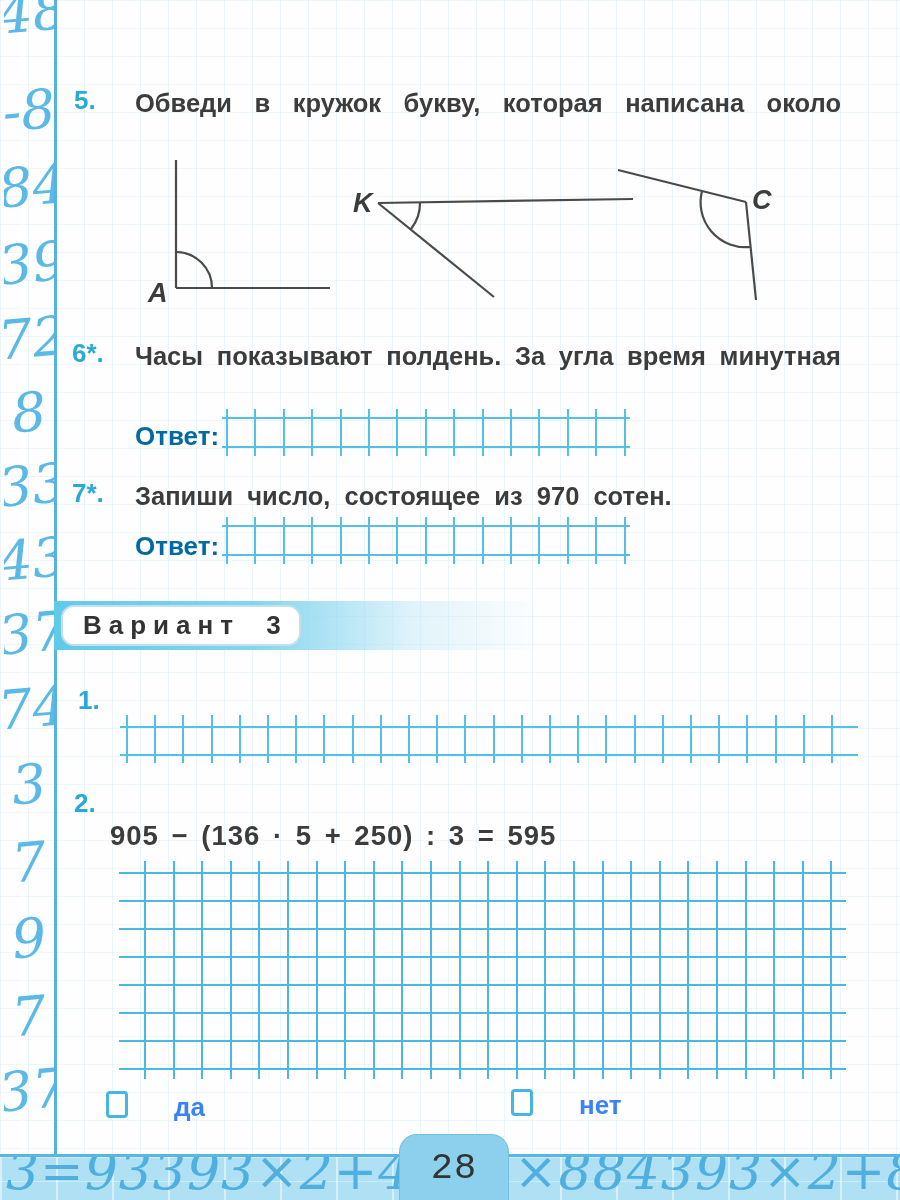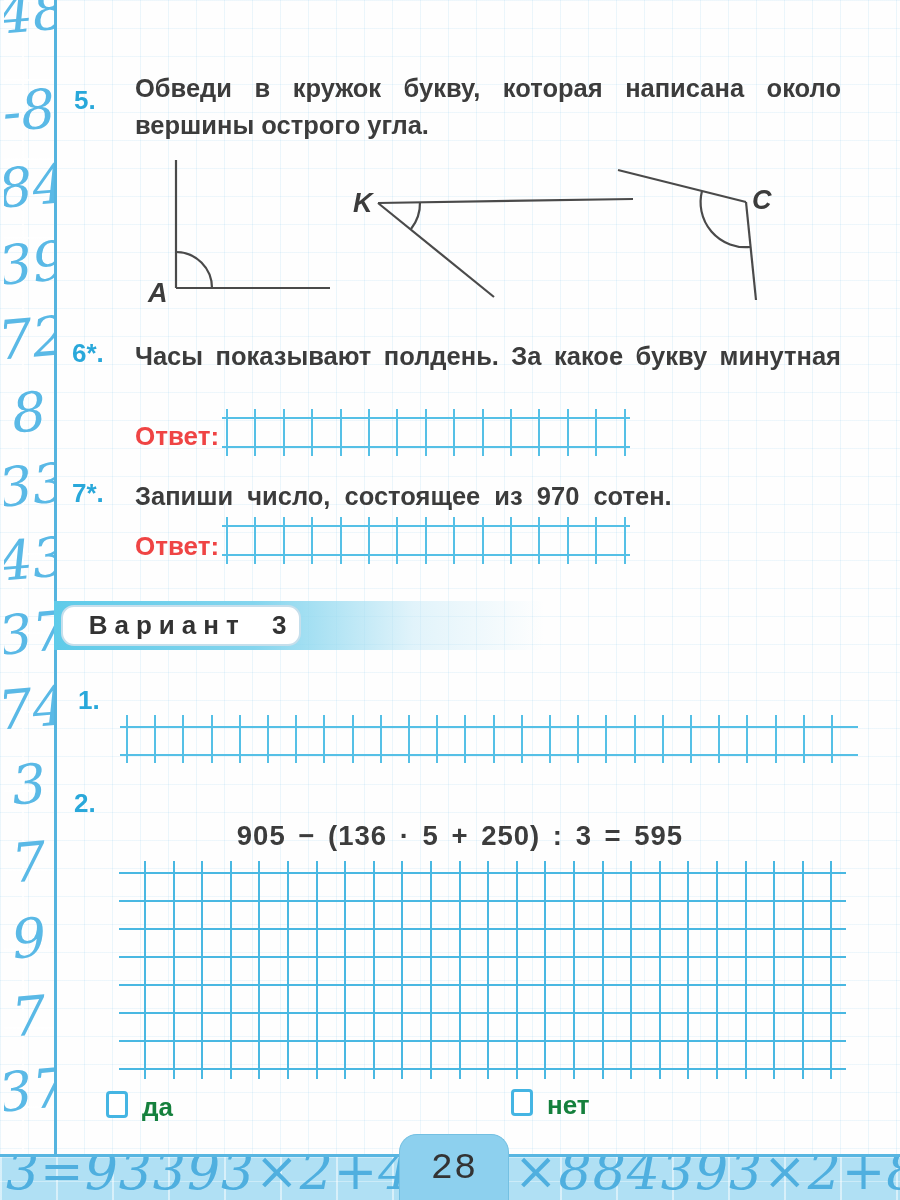--- a/index.html
+++ b/index.html
@@ -55,56 +55,56 @@
   .page-tab .pnum{font-size:37px;color:#333;letter-spacing:1px;font-family:Liberation Mono, monospace;}
 
   
   .variant-band{
     position:absolute;left:54px;top:601px;width:500px;height:49px;z-index:1;
     background:linear-gradient(to right,#5ecbe9,#84d5ee 40%, rgba(190,230,246,.45) 72%, rgba(255,255,255,0) 98%);
   }
   .variant-box{
     position:absolute;left:61px;top:605px;width:240px;height:41px;z-index:2;
     background:#ffffff;border:2px solid #c6dfec;border-radius:13px;
-    display:flex;align-items:center;padding-left:20px;box-sizing:border-box;justify-content:center;
+    display:flex;align-items:center;padding-left:20px;box-sizing:border-box;
   }
   .variant-box .vlabel{
     font-size:26px;font-weight:700;color:#333;letter-spacing:7px;word-spacing:12px;
   }
 
   
   .tnum{
     position:absolute;left:74px;font-size:26px;font-weight:700;color:#29a8da;z-index:2;
   }
   .ttext{
     position:absolute;left:135px;width:706px;z-index:2;
     font-size:25.5px;font-weight:700;color:#3c3c3c;line-height:37px;
   }
   .jline{display:block;text-align:justify;text-align-last:justify;}
   .wspace{word-spacing:7px;}
   .answer-label{
     position:absolute;left:135px;z-index:2;
-    font-size:26px;font-weight:700;color:#ef4444;
+    font-size:26px;font-weight:700;color:#0369a1;
   }
   .expression{
-    position:absolute;left:110px;top:820px;width:700px;z-index:2;text-align:center;
+    position:absolute;left:110px;top:820px;width:700px;z-index:2;text-align:left;
     font-size:27.5px;font-weight:700;color:#3c3c3c;letter-spacing:1px;word-spacing:4px;
   }
 
   
   .ghl,.gvl{position:absolute;z-index:1;}
   .ghl{background-image:repeating-linear-gradient(to bottom, var(--gc) 0 2px, transparent 2px var(--cell));}
   .gvl{background-image:repeating-linear-gradient(to right,  var(--gc) 0 2px, transparent 2px var(--cell));}
 
   
   .checkbox{
     position:absolute;width:22px;height:27px;z-index:2;
     background:#fff;border:3px solid #45b5e3;border-radius:4px;box-sizing:border-box;
   }
-  .cb-label{position:absolute;z-index:2;font-size:26px;font-weight:700;color:#15803d;}
+  .cb-label{position:absolute;z-index:2;font-size:26px;font-weight:700;color:#3b82f6;padding-left:32px;}
 
   svg.figure{position:absolute;left:0;top:0;z-index:2;}
   svg.figure text{
     font-family:"Liberation Sans",sans-serif;font-style:italic;font-weight:700;
     font-size:27px;fill:#3c3c3c;
   }
 </style>
 </head>
 <body>
 
@@ -122,23 +122,22 @@
     <span class="lnum" style="top:607px">37</span>
     <span class="lnum" style="top:682px">74</span>
     <span class="lnum" style="top:758px">3</span>
     <span class="lnum" style="top:836px">7</span>
     <span class="lnum" style="top:912px">9</span>
     <span class="lnum" style="top:990px">7</span>
     <span class="lnum" style="top:1064px">37</span>
   </div>
 
   <span class="tnum" style="top:85px">5.</span>
-  <div class="ttext" style="top:70px">
+  <div class="ttext" style="top:85px">
     <span class="jline">Обведи в кружок букву, которая написана около</span>
-    <span>вершины острого угла.</span>
   </div>
 
   <svg class="figure" width="900" height="340" viewBox="0 0 900 340">
     <g stroke="#4a4a4a" stroke-width="2.2" fill="none">
 
       <line x1="176" y1="160" x2="176" y2="288"></line>
       <line x1="176" y1="288" x2="330" y2="288"></line>
       <path d="M 176 252 A 36 36 0 0 1 212 288"></path>
 
       <line x1="378" y1="203" x2="633" y2="199"></line>
@@ -149,21 +148,21 @@
       <line x1="746" y1="202" x2="756" y2="300"></line>
       <path d="M 702 191 A 45 45 0 0 0 750 247"></path>
     </g>
     <text x="148" y="302">A</text>
     <text x="353" y="212">K</text>
     <text x="752" y="209">C</text>
   </svg>
 
   <span class="tnum" style="top:338px;left:72px">6*.</span>
   <div class="ttext" style="top:338px">
-    <span class="jline">Часы показывают полдень. За какое букву минутная</span>
+    <span class="jline">Часы показывают полдень. За угла время минутная</span>
   </div>
   <span class="answer-label" style="top:421px">Ответ:</span>
   <div>
     <div class="ghl" style="--gc:#55c0e6;--cell:29px;left:222px;top:417px;width:408px;height:31px"></div>
     <div class="gvl" style="--gc:#55c0e6;--cell:28.4px;left:226px;top:409px;width:400px;height:47px"></div>
   </div>
 
   <span class="tnum" style="top:478px;left:72px">7*.</span>
   <div class="ttext wspace" style="top:478px">
     <span>Запиши число, состоящее из 970 сотен.</span>

